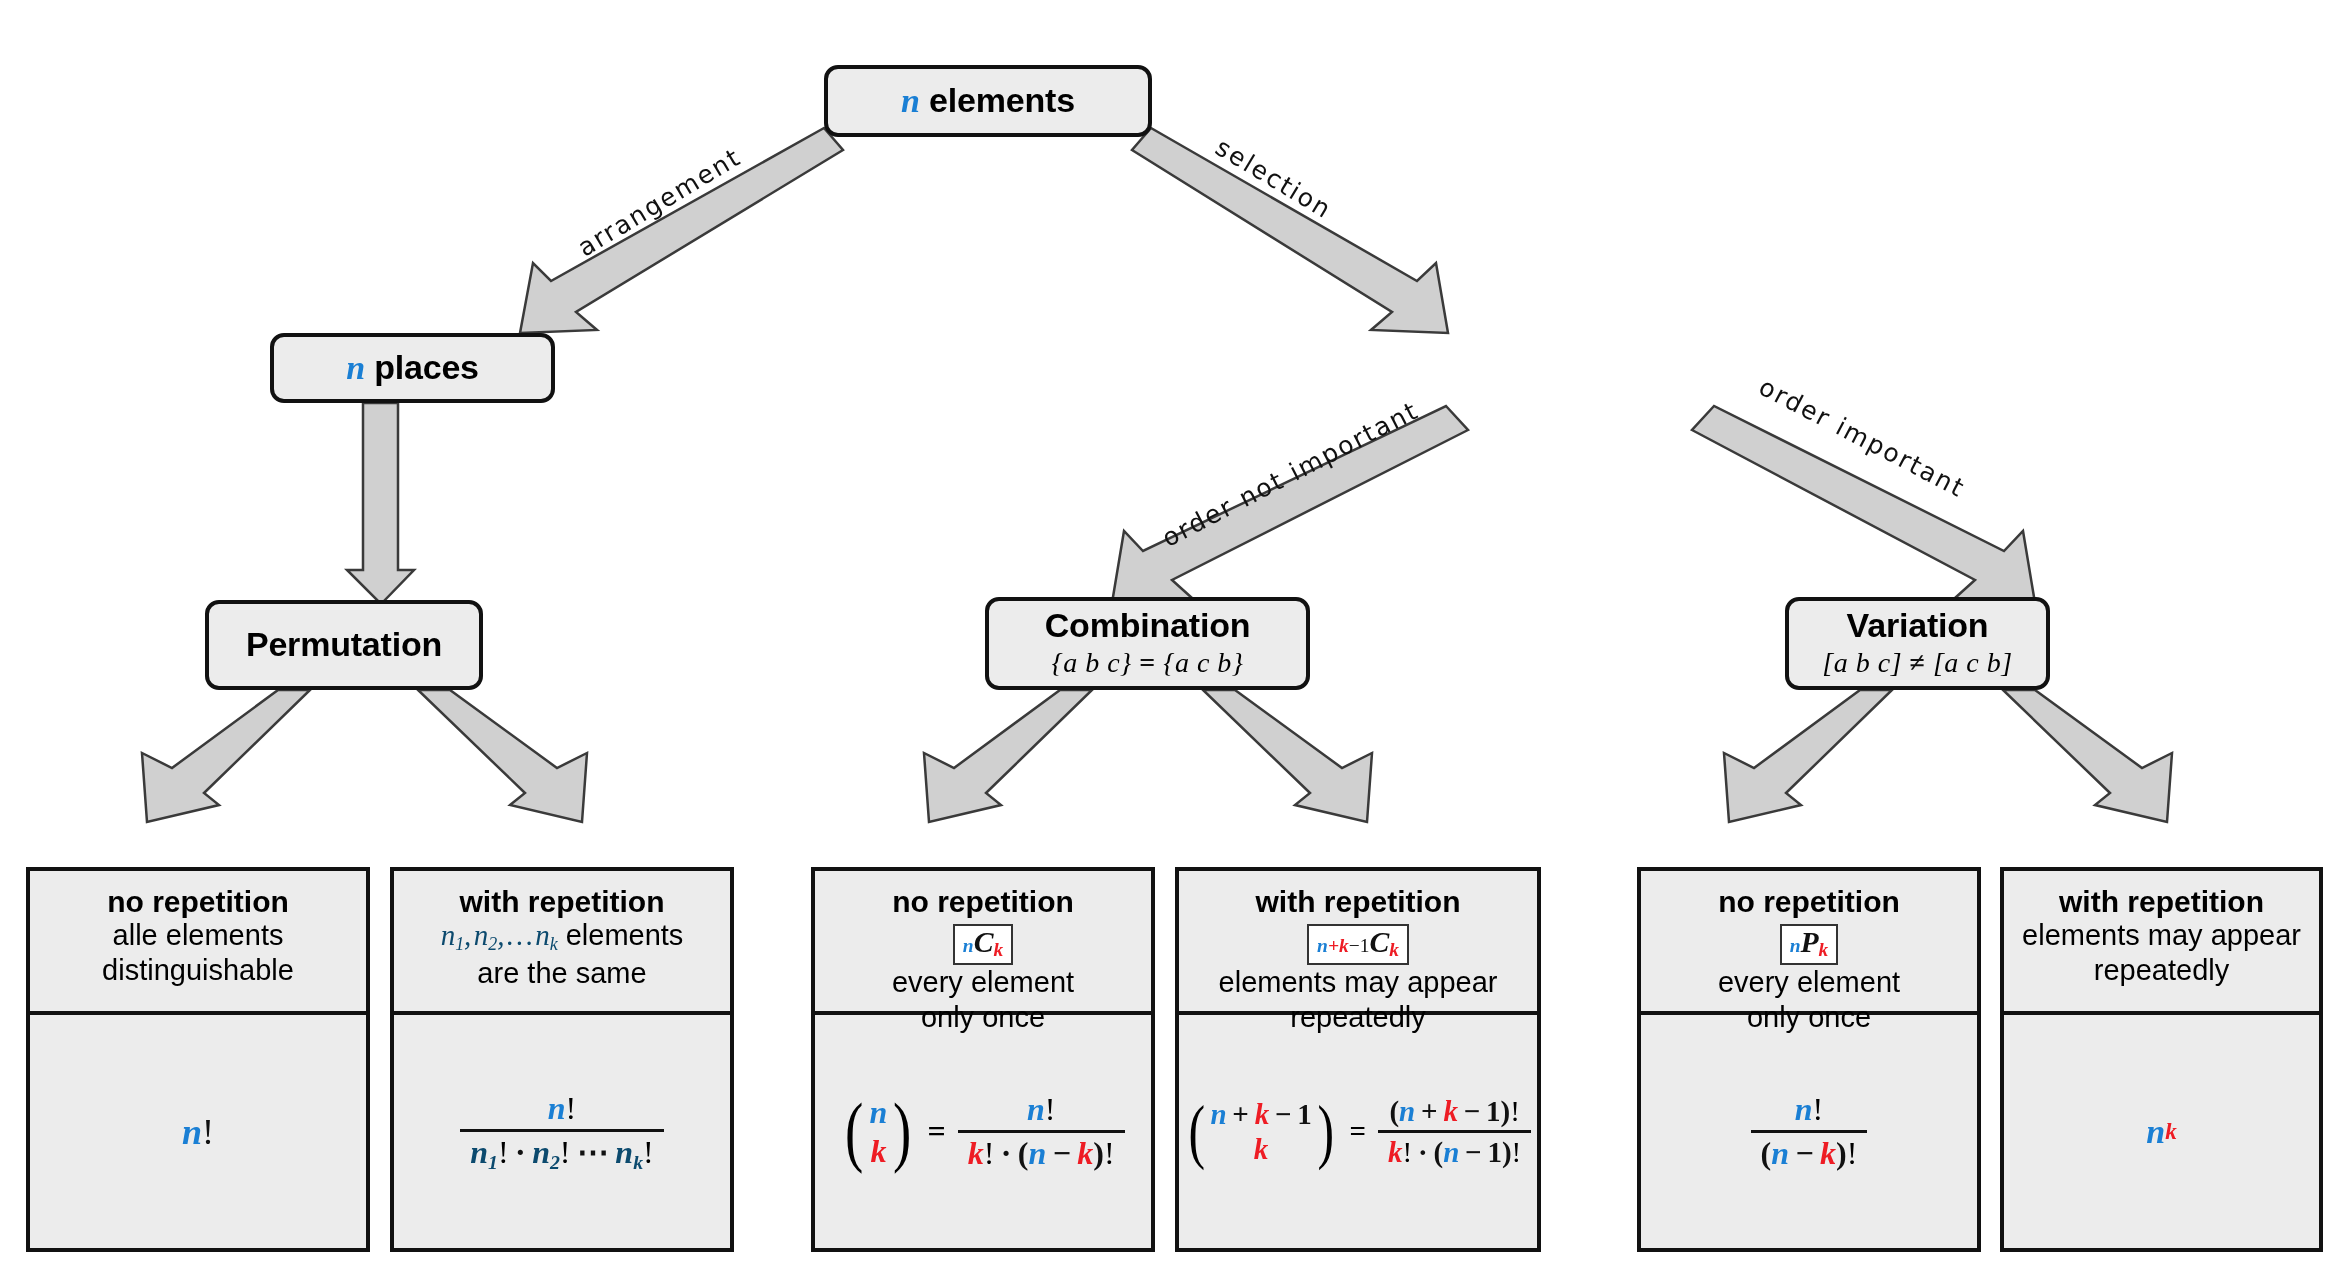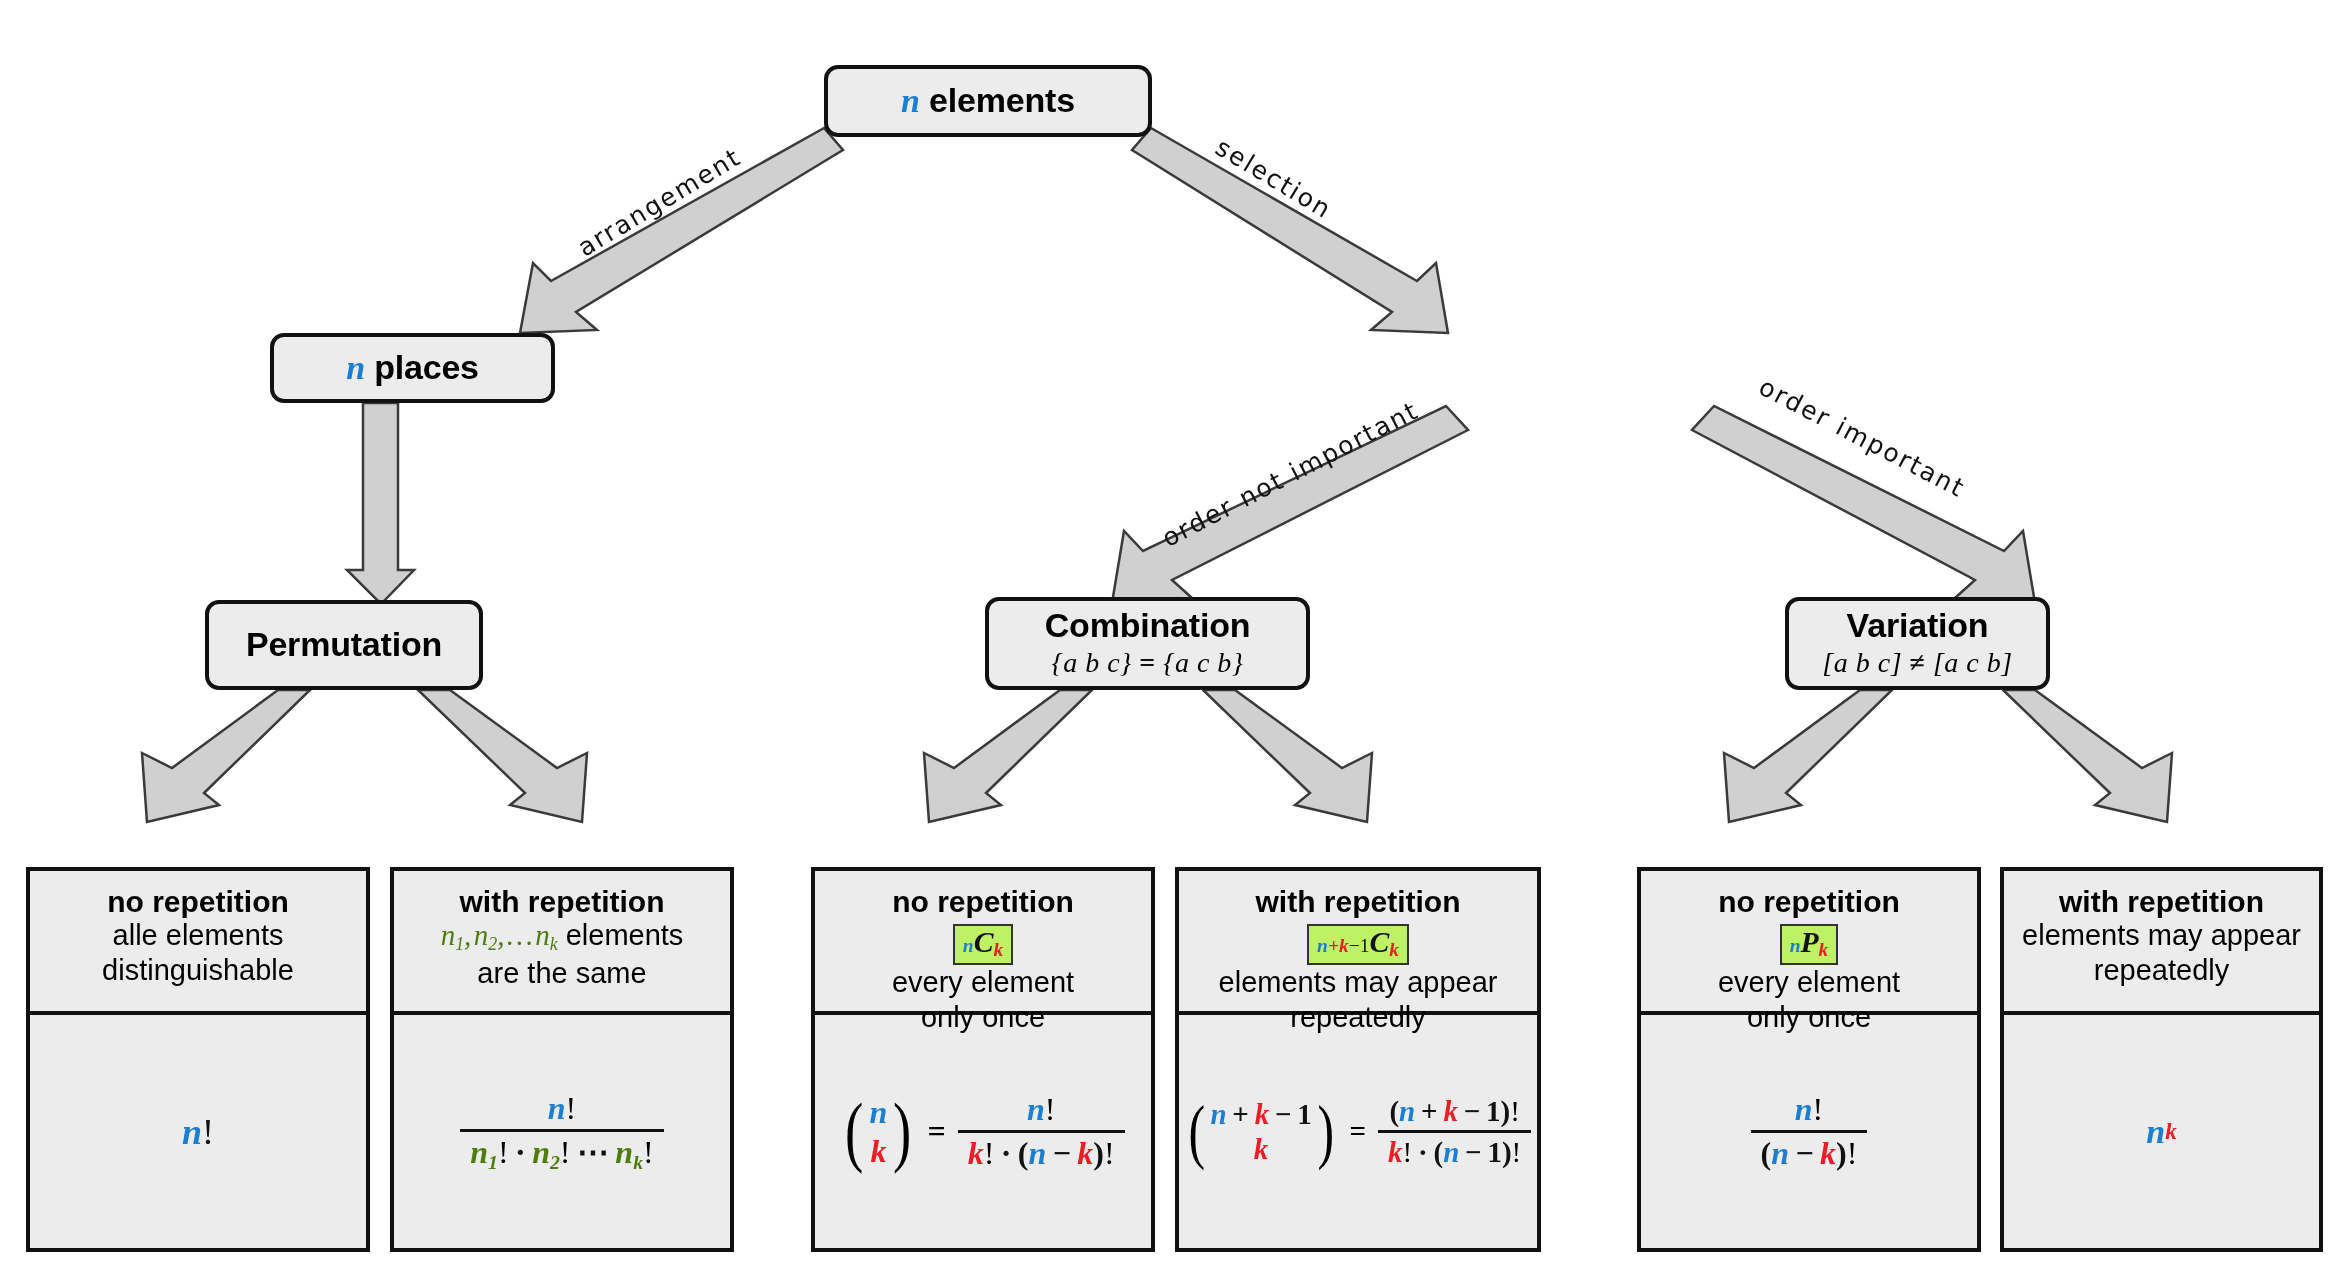--- a/index.html
+++ b/index.html
@@ -83,21 +83,21 @@
     position:relative;
   }
   .card .hdr{
     font-weight:bold;
     font-size:30px;
     line-height:1.1;
   }
   .card .notation{
     margin-top:6px;
     border:2px solid #333;
-    background:#bef264;
+    background:#ffffff;
     padding:2px 8px 3px 8px;
     display:inline-block;
     font-family:"Liberation Serif", serif;
     font-size:27px;
     line-height:1;
     white-space:nowrap;
   }
   .card .desc{
     margin-top:auto;
     margin-bottom:22px;
@@ -113,21 +113,21 @@
     justify-content:center;
     font-family:"Liberation Serif", serif;
     padding:4px;
   }
 
   
   .m{font-family:"Liberation Serif", serif;}
   .v{font-style:italic;font-weight:bold;}
   .blue{color:#1a7fd4;}
   .red{color:#ee1c24;}
-  .green{color:#4d7c0f;text-align:center;}
+  .green{color:#0c4a6e;text-align:center;}
   .blk{color:#111;}
   .op{font-style:normal;font-weight:bold;color:#111;}
   .bang{font-style:normal;font-weight:normal;}
   sub{font-size:.62em;vertical-align:-0.28em;font-style:italic;}
 
   .frac{
     display:inline-flex;
     flex-direction:column;
     align-items:center;
     vertical-align:middle;

